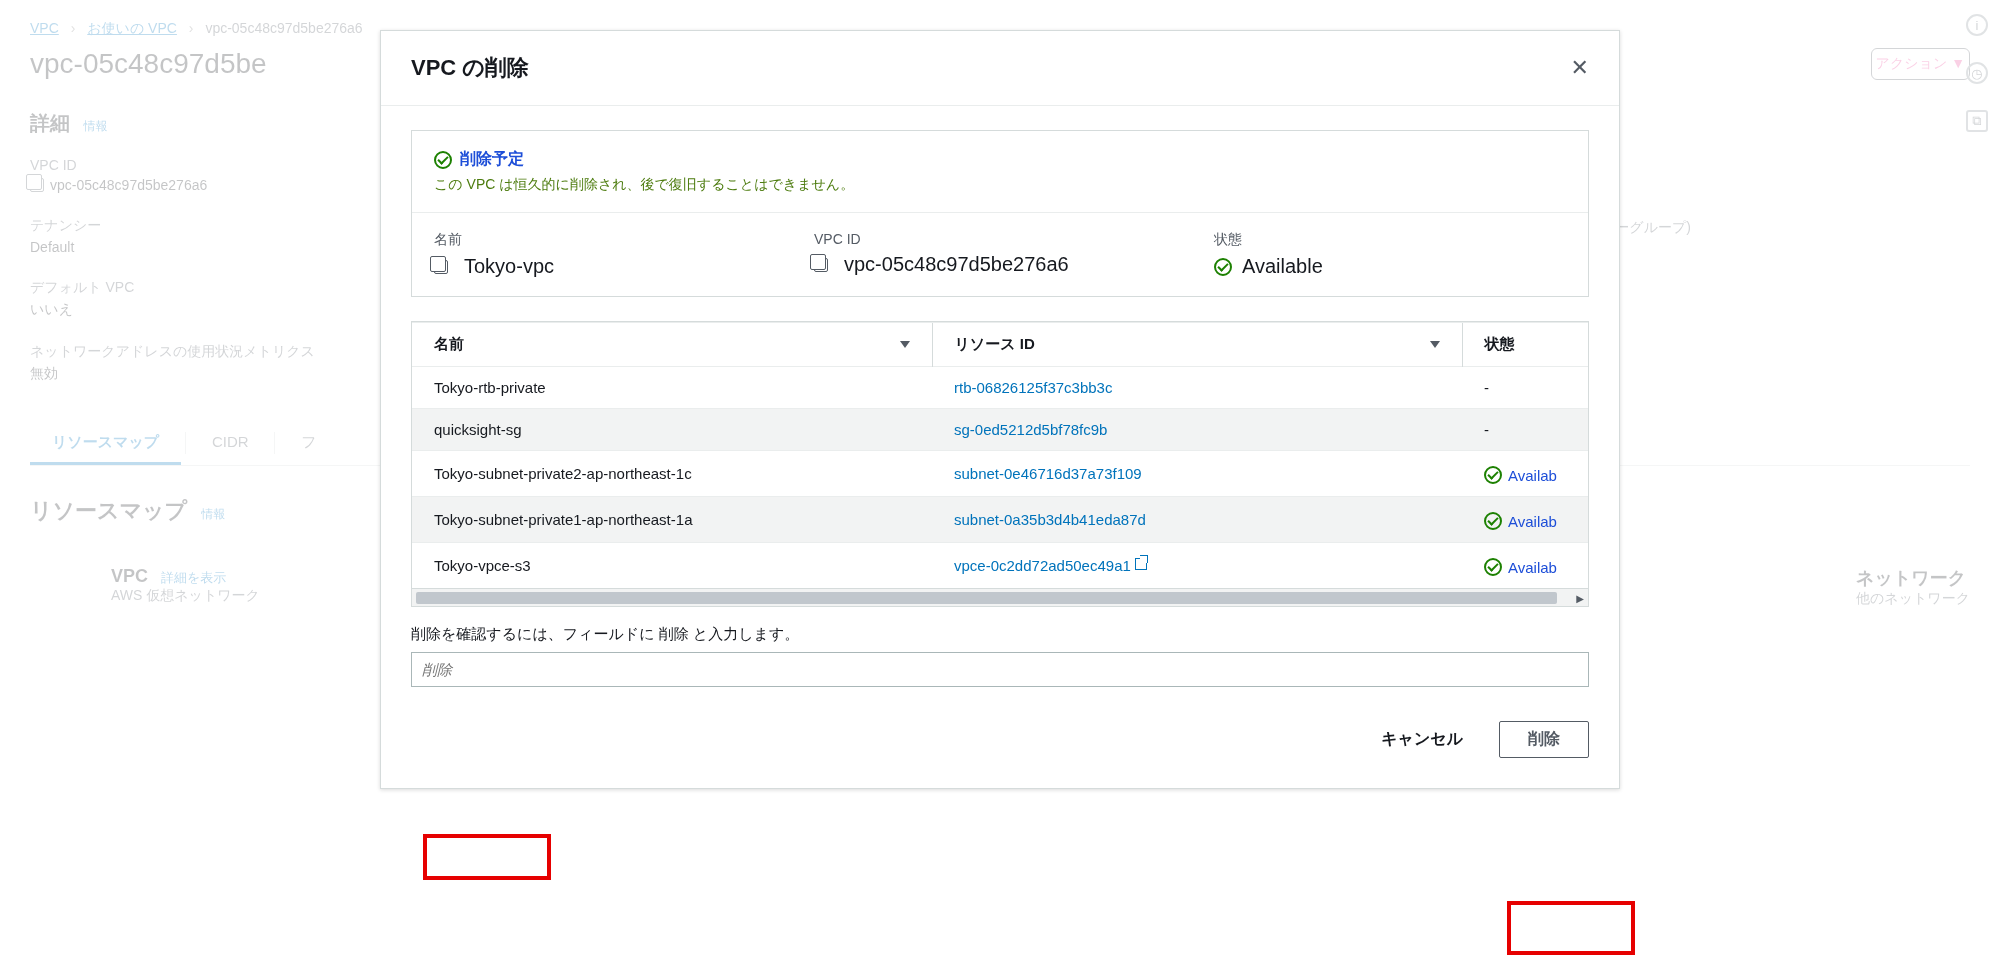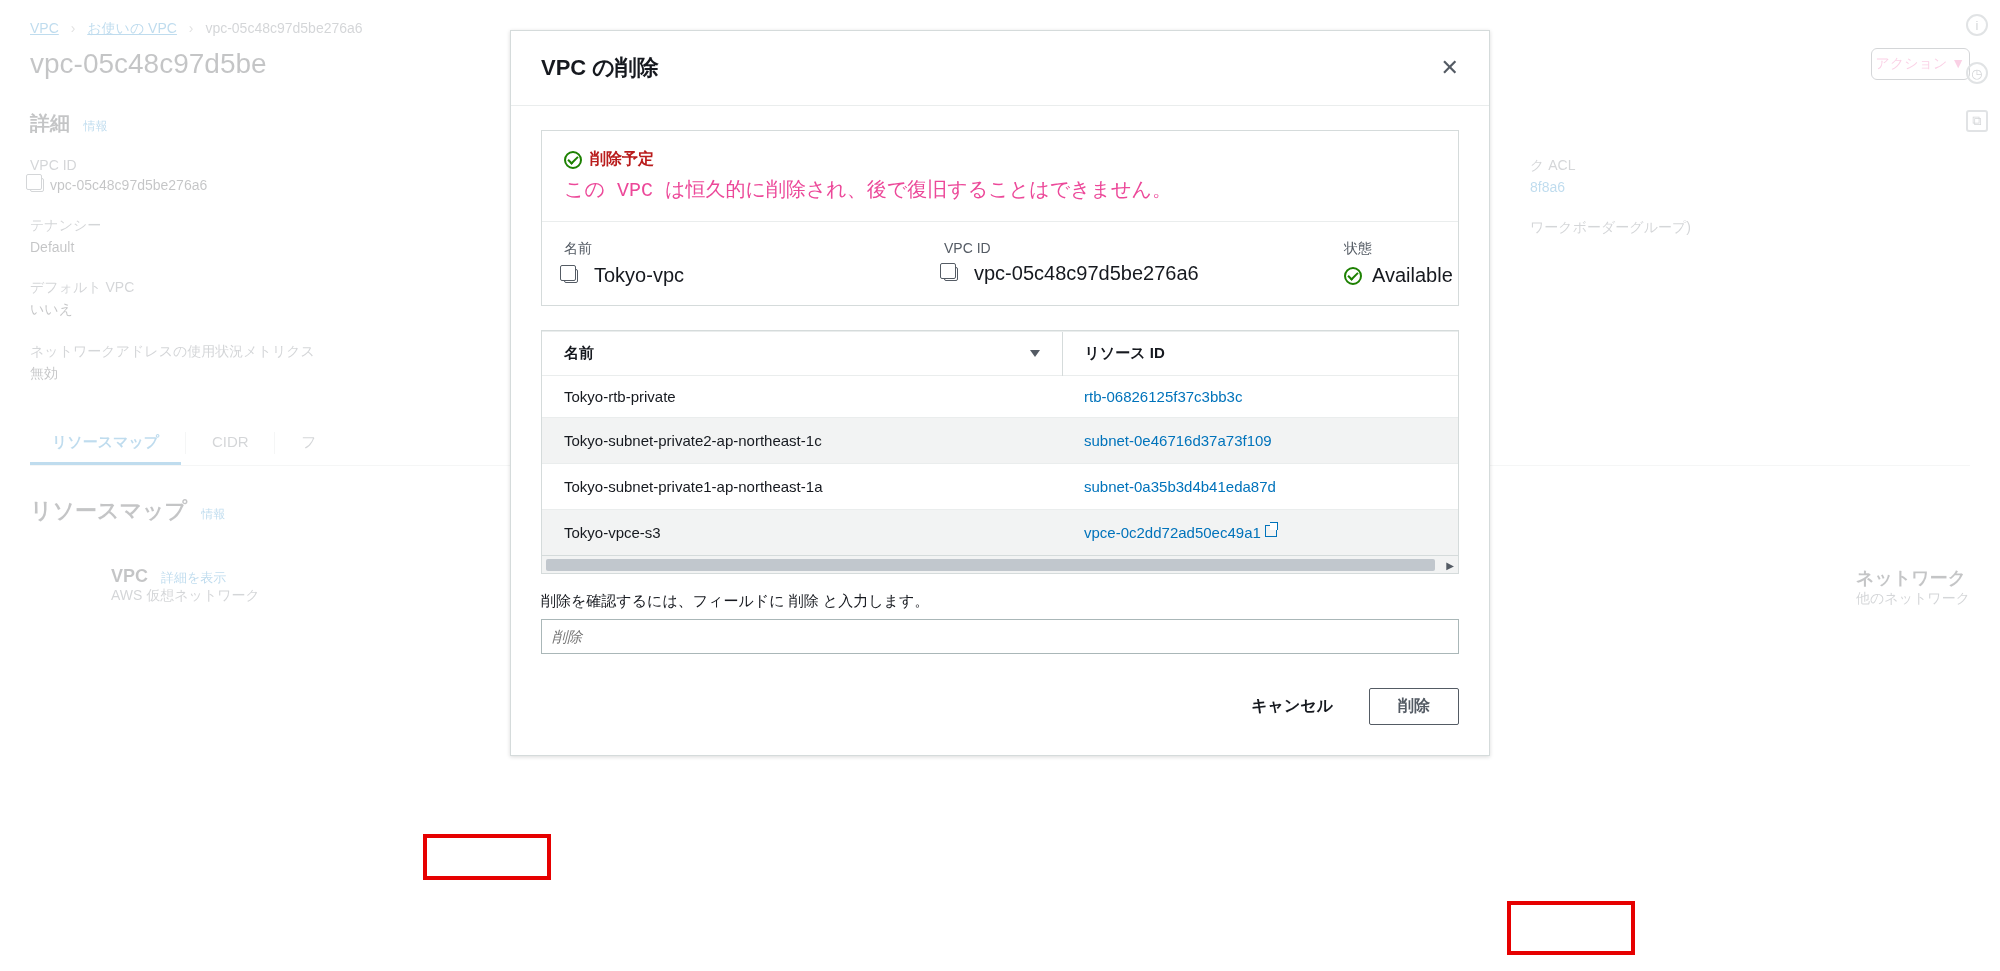--- a/index.html
+++ b/index.html
@@ -29,32 +29,32 @@
 .rmap-h { margin-top: 30px; font-size: 22px; font-weight: 700; }
 .rmap-cards { display:flex; gap:200px; margin-top:40px; }
 .rmap-card-title { font-size:18px; font-weight:700; }
 .rmap-card-link { font-size:13px; color:#0073bb; margin-left:8px; font-weight:400; }
 .rmap-card-sub { font-size:14px; color:#545b64; }
 
 
 .overlay { position: absolute; inset: 0; background: rgba(255,255,255,0.75); }
 
 
-.modal { position: absolute; left: 50%; top: 30px; transform: translateX(-50%); width: 980px; background: #fff; border: 1px solid #d5dbdb; box-shadow: 0 1px 4px rgba(0,0,0,0.15); }
+.modal { position: absolute; left: 50%; top: 30px; transform: translateX(-50%); width: 1240px; background: #fff; border: 1px solid #d5dbdb; box-shadow: 0 1px 4px rgba(0,0,0,0.15); }
 .modal-header { padding: 22px 30px; display:flex; justify-content:space-between; align-items:center; border-bottom: 1px solid #eaeded; }
 .modal-title { font-size: 22px; font-weight: 700; }
 .close-btn { font-size: 22px; color:#545b64; cursor:pointer; background:none; border:none; line-height:1; }
 .modal-body { padding: 0 30px 20px 30px; }
 .panel { border: 1px solid #d5dbdb; border-radius: 0; margin-top: 24px; background:#fff; }
 .panel-pad { padding: 18px 22px; }
 .status-line { display:flex; align-items:center; gap:8px; font-size: 16px; font-weight: 700; }
 .check-ic { display:inline-flex; width:18px; height:18px; border:2px solid #1d8102; border-radius:50%; align-items:center; justify-content:center; flex:0 0 auto; }
 .check-ic::after { content:''; width:8px; height:4px; border-left:2px solid #1d8102; border-bottom:2px solid #1d8102; transform: rotate(-45deg); margin-top:-2px; }
-.green-text { color: #b91c1c; }
-.status-desc { font-size: 20px; color: #ec4899; margin-top: 6px; font-family: Liberation Mono, monospace; }
+.green-text { color: #1d4ed8; }
+.status-desc { font-size: 14px; color: #4d7c0f; margin-top: 6px; }
 .info-row { display:flex; border-top:1px solid #eaeded; padding: 18px 22px; gap: 0; }
 .info-col { flex:1; }
 .info-col.narrow { flex:0 0 380px; }
 .info-col.wide { flex:0 0 400px; }
 .info-col-label { font-size:14px; color:#545b64; margin-bottom:6px; }
 .info-col-val { font-size:20px; color:#16191f; display:flex; align-items:center; gap:10px; }
 .table-wrap { overflow-x:auto; }
 .rtable { width:100%; border-collapse:collapse; font-size:15px; table-layout:fixed; }
 .rtable th { text-align:left; padding: 12px 22px; font-weight:700; border-top:1px solid #eaeded; white-space:nowrap; }
 .rtable td { padding: 12px 22px; border-top:1px solid #eaeded; white-space:nowrap; overflow:hidden; text-overflow:ellipsis; }
@@ -234,20 +234,25 @@
                 </th>
             </tr>
           </thead>
           <tbody id="rows">
               <tr>
                 <td>Tokyo-rtb-private</td>
                 <td><a href="#">rtb-06826125f37c3bb3c</a></td>
                 <td>-</td>
               </tr>
               <tr>
+                <td>quicksight-sg</td>
+                <td><a href="#">sg-0ed5212d5bf78fc9b</a></td>
+                <td>-</td>
+              </tr>
+              <tr>
                 <td>Tokyo-subnet-private2-ap-northeast-1c</td>
                 <td><a href="#">subnet-0e46716d37a73f109</a></td>
                 <td><span style="display: inline-flex; align-items: center; gap: 6px;">
                     <span class="check-ic"></span>
                     <span class="green-text">Availab</span>
                   </span></td>
               </tr>
               <tr>
                 <td>Tokyo-subnet-private1-ap-northeast-1a</td>
                 <td><a href="#">subnet-0a35b3d4b41eda87d</a></td>

